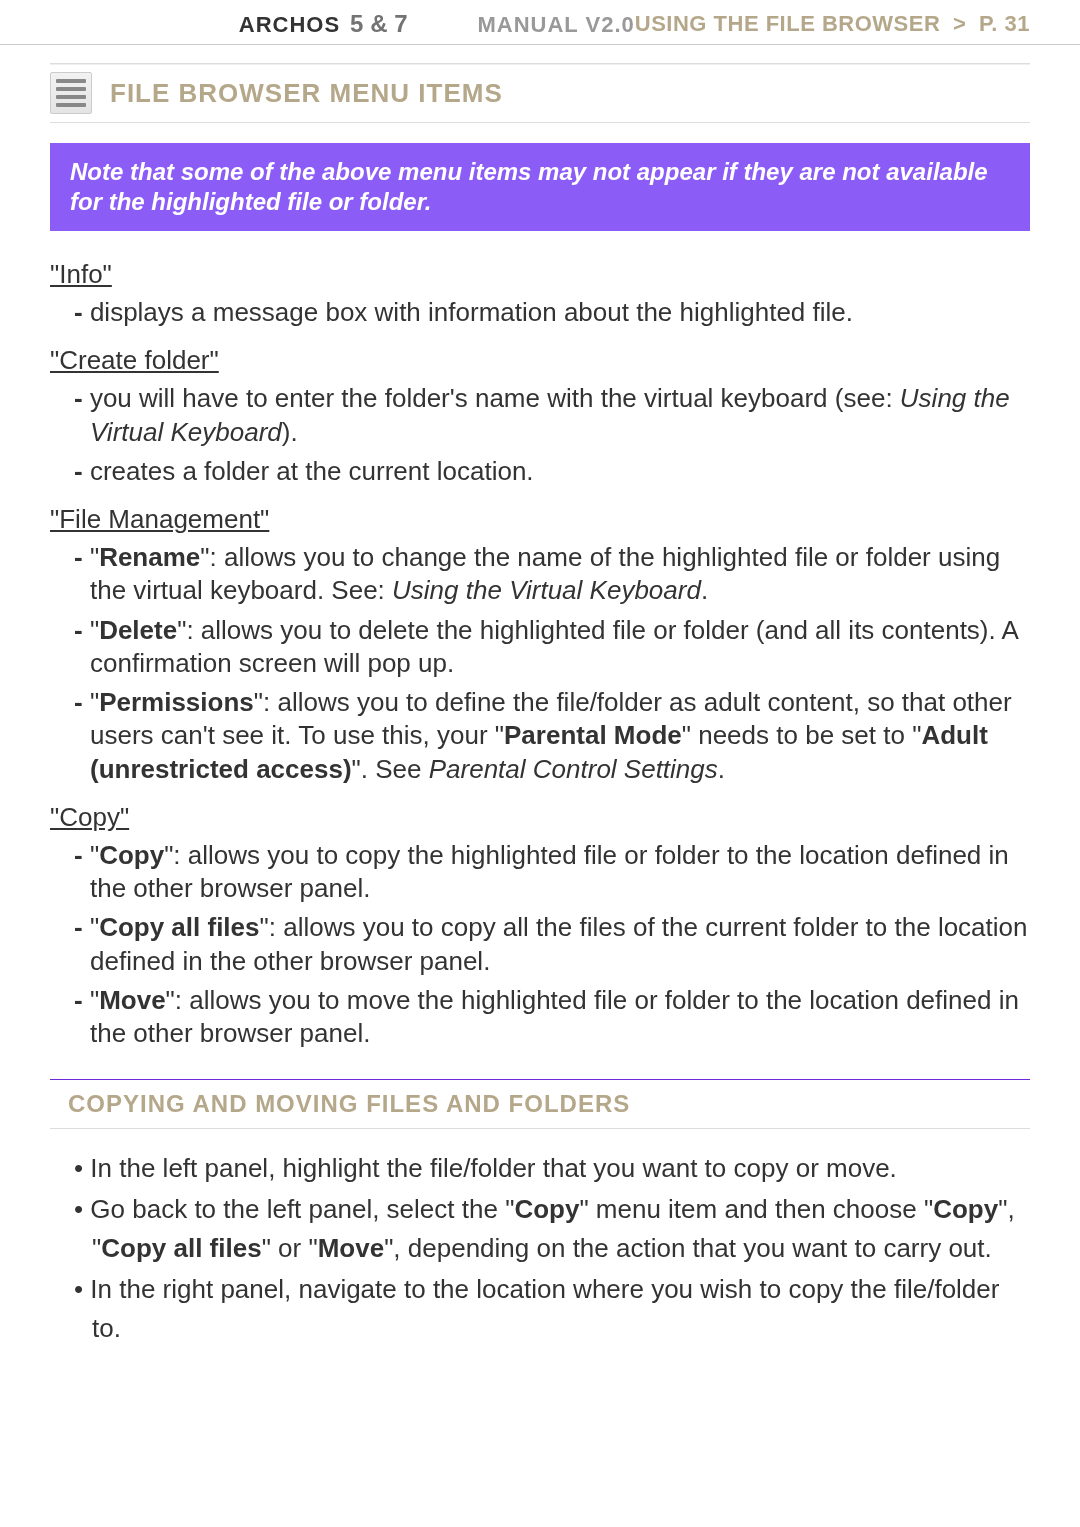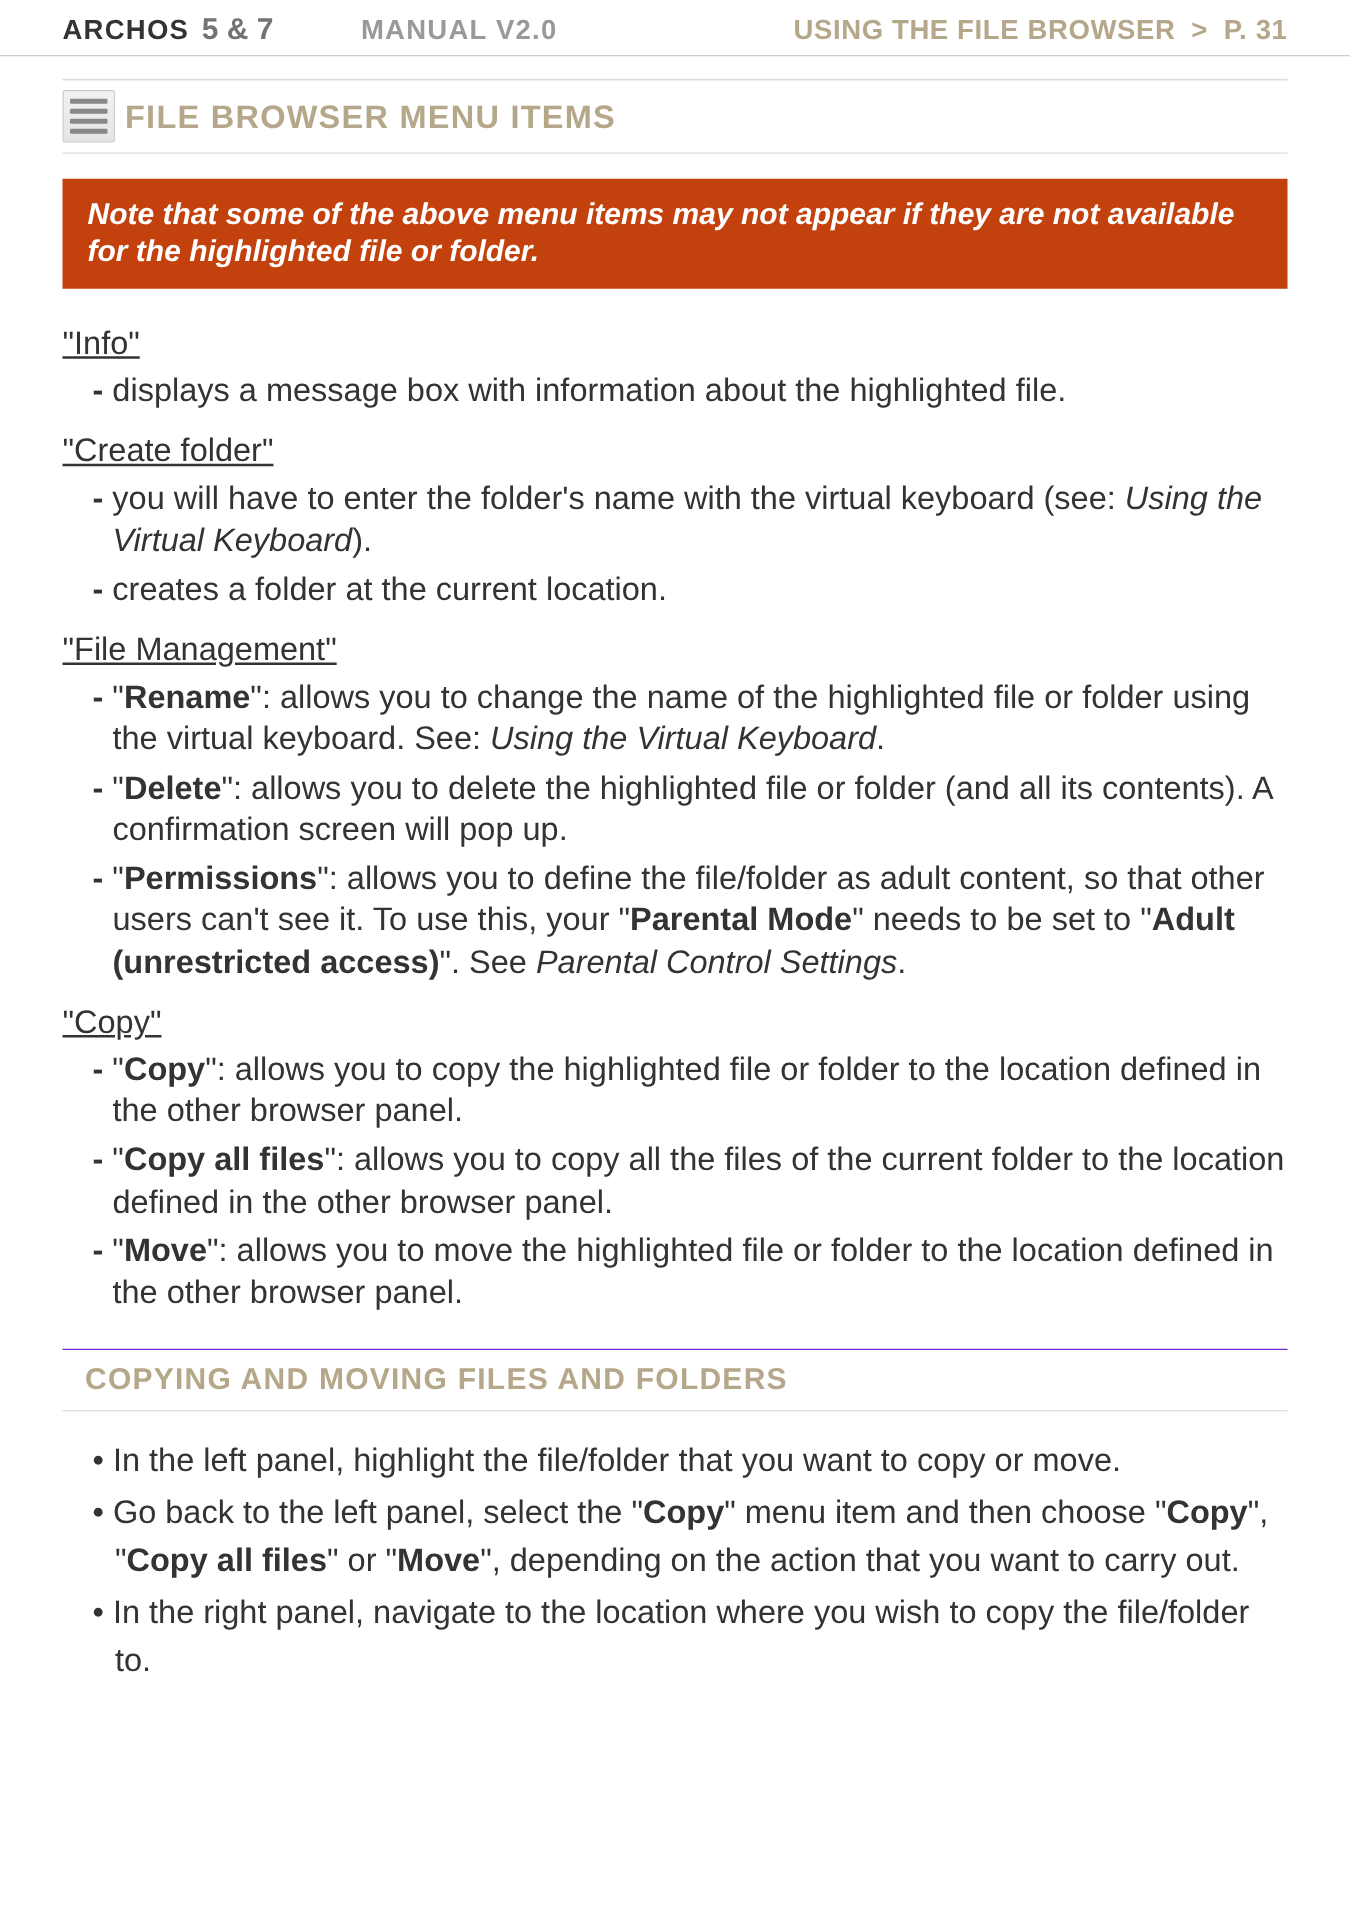--- a/index.html
+++ b/index.html
@@ -5,25 +5,24 @@
     * { margin: 0; padding: 0; box-sizing: border-box; }
     body {
       width: 1080px;
       font-family: 'Myriad Pro', 'Segoe UI', Arial, sans-serif;
       background: #fff;
       color: #333;
     }
     .page { padding: 0; }
     .header {
       display: flex;
-      justify-content: space-between;
+      justify-content: flex-end;
       align-items: center;
       padding: 10px 50px 6px 50px;
       border-bottom: 1px solid #ccc;
-      gap: 18px;
     }
     .header-left {
       display: flex;
       align-items: baseline;
       gap: 10px;
     }
     .brand {
       font-weight: 900;
       font-size: 22px;
       letter-spacing: 1px;
@@ -47,21 +46,21 @@
       color: #b5a78a;
       letter-spacing: 0.5px;
     }
     .header-right .gt { color: #b5a78a; margin: 0 6px; }
 
     .content { padding: 0 50px 40px 50px; }
 
     .section-band {
       display: flex;
       align-items: center;
-      gap: 8px;
+      gap: 18px;
       margin: 18px 0 8px 0;
       border-top: 1px solid #ddd;
       border-bottom: 1px solid #ddd;
       padding: 8px 0;
       position: relative;
     }
     .section-band::before {
       content: "";
       position: absolute;
       top: 0; left: 0; right: 0;
@@ -87,21 +86,21 @@
       border-radius: 1px;
     }
     .section-title {
       font-weight: 800;
       font-size: 26px;
       color: #b5a78a;
       letter-spacing: 1px;
     }
 
     .note-box {
-      background: #c2410c;
+      background: #8b5cf6;
       color: #fff;
       font-style: italic;
       font-weight: 700;
       font-size: 24px;
       padding: 14px 20px;
       margin: 20px 0 28px 0;
       line-height: 1.25;
     }
 
     .menu-heading {

